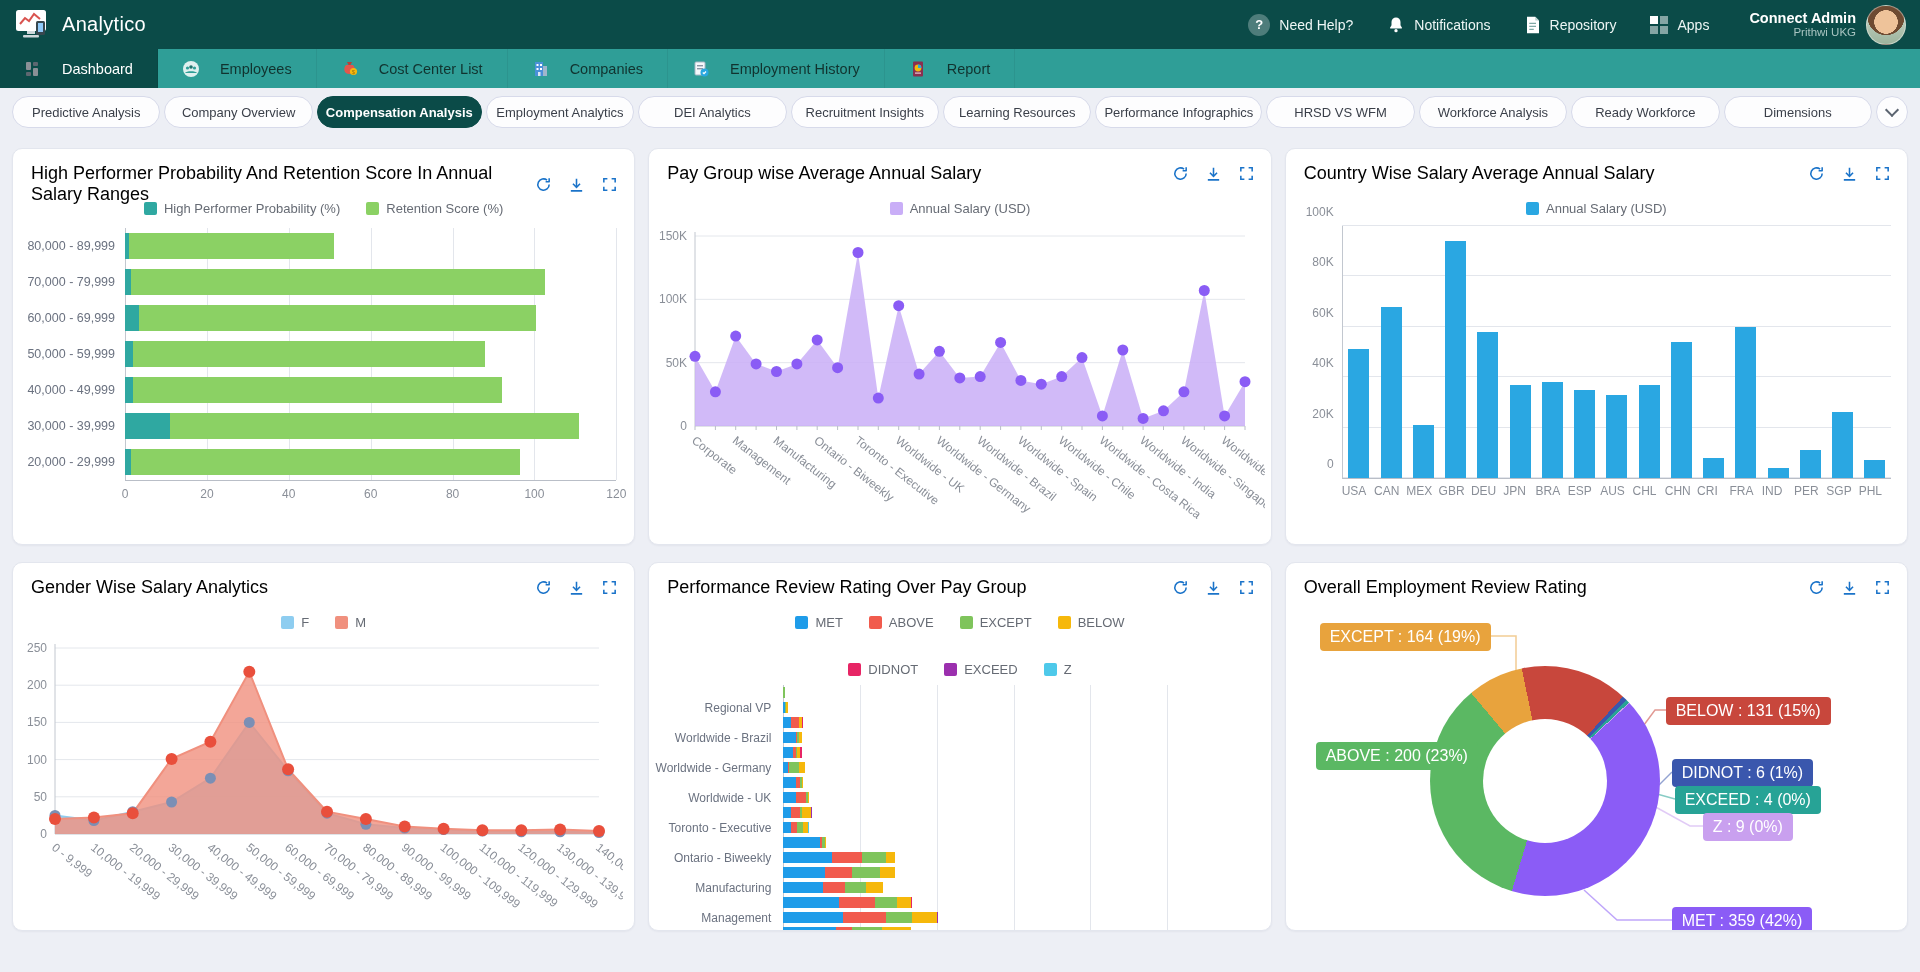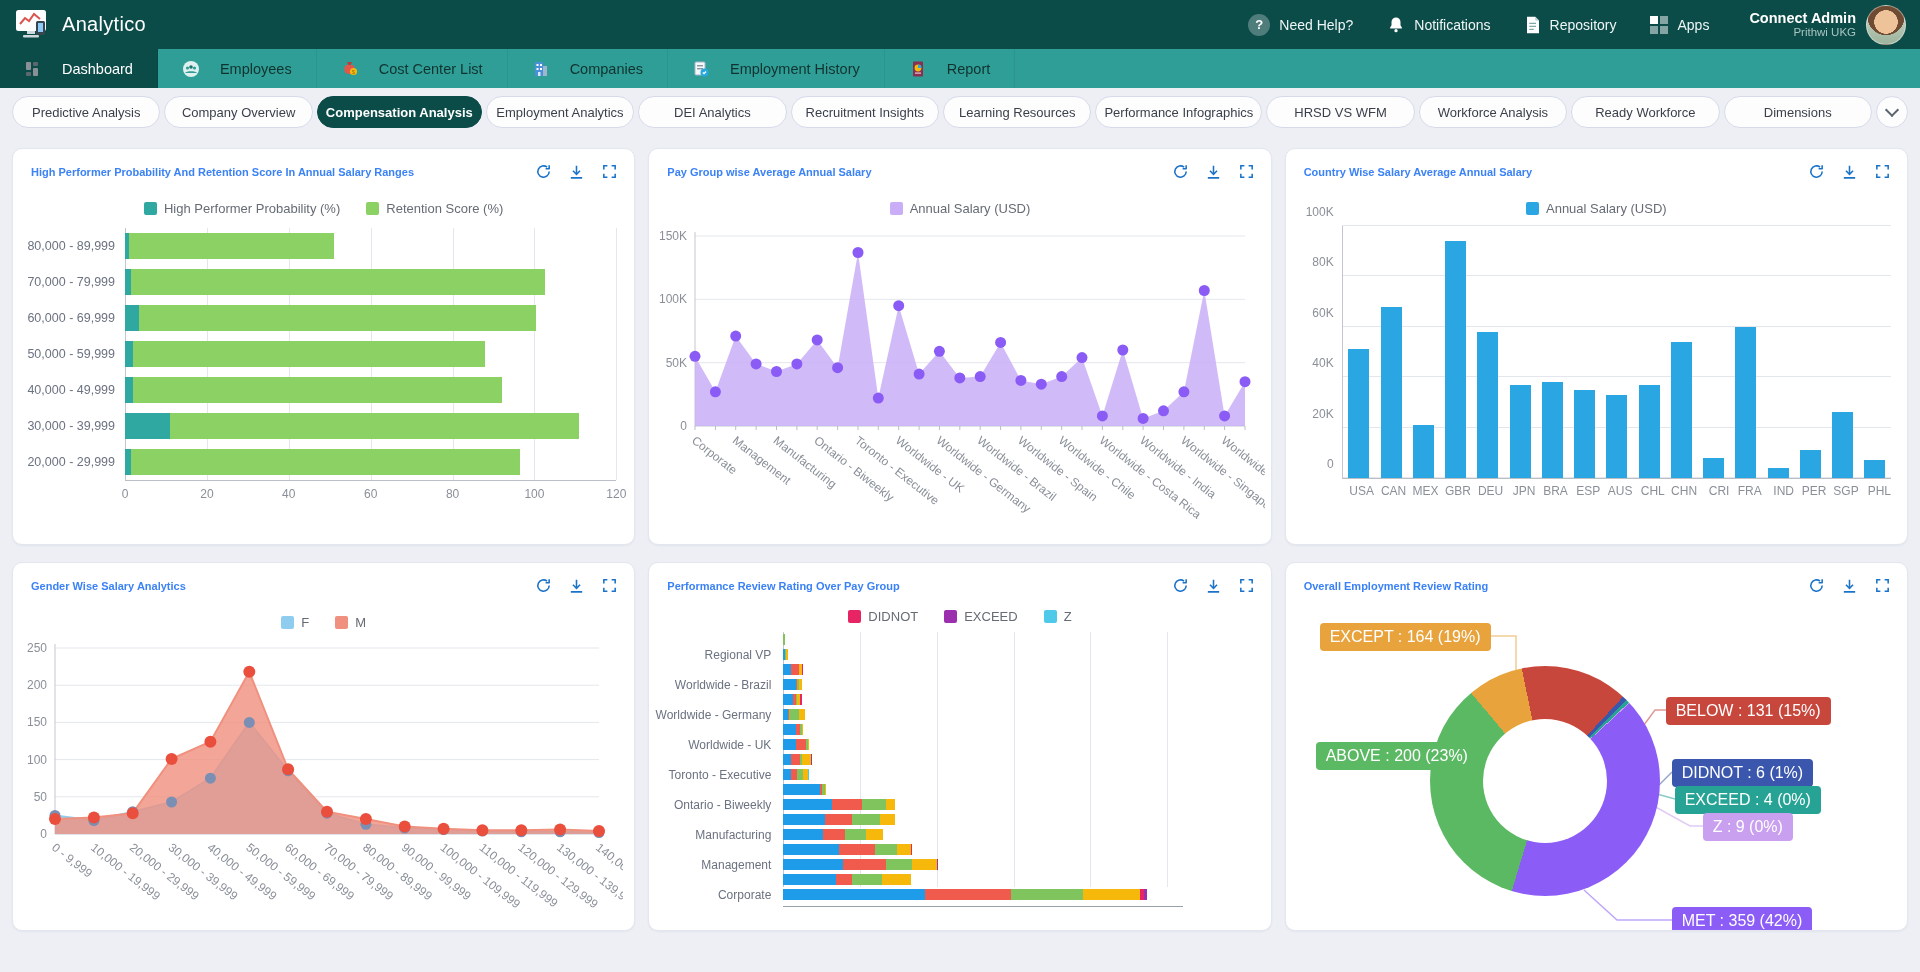--- a/index.html
+++ b/index.html
@@ -38,21 +38,21 @@
   .pillbar{height:48px;display:flex;align-items:center;gap:4px;padding:0 12px;}
   .pill{flex:1;height:30px;border-radius:16px;background:#fdfdfe;border:1px solid #d7daea;color:#3a3f49;font-size:13px;display:flex;align-items:center;justify-content:center;white-space:nowrap;cursor:pointer;padding:0 8px;}
   .pill.active{background:#0b4b48;border-color:#0b4b48;color:#fff;font-weight:bold;}
   .pill-more{width:30px;height:30px;min-width:30px;border-radius:50%;background:#fdfdfe;border:1px solid #d7daea;display:flex;align-items:center;justify-content:center;cursor:pointer;}
   .chev{display:inline-block;width:8px;height:8px;border-right:2px solid #5b6470;border-bottom:2px solid #5b6470;transform:rotate(45deg);margin-top:-4px;}
 
   
   .main{display:grid;grid-template-columns:1fr 1fr 1fr;grid-template-rows:397px 369px;gap:17px 13px;padding:12px;}
   .card{position:relative;background:#ffffff;border:1px solid #e3e6ee;border-radius:10px;box-shadow:0 1px 2px rgba(30,40,70,.05);overflow:hidden;}
   .card-head{display:flex;align-items:center;justify-content:space-between;padding:14px 16px 0 18px;}
-  .card-title{margin:0;font-size:11px;font-weight:700;color:#3b82f6;}
+  .card-title{margin:0;font-size:18px;font-weight:400;color:#000000;}
   .card-tools{display:flex;align-items:center;gap:16px;}
   .tool{display:inline-flex;cursor:pointer;}
   .chart-body{position:absolute;top:46px;left:0;right:0;bottom:0;}
 
   
   .legend{display:flex;justify-content:center;gap:26px;padding:6px 0 8px;flex-wrap:wrap;}
   .chip{display:inline-flex;align-items:center;gap:7px;}
   .chip i{width:13px;height:13px;border-radius:2px;display:inline-block;}
   .chip b{font-weight:400;font-size:13px;color:#666b74;}
 
@@ -70,21 +70,21 @@
 
   
   .bv-wrap{position:relative;margin:2px 16px 0 56px;}
   .bv-grid{position:absolute;left:0;right:0;top:0;height:252px;}
   .bv-grid s{position:absolute;left:0;right:0;height:1px;background:#e3e6ec;text-decoration:none;}
   .bv-grid b{position:absolute;left:-48px;width:40px;text-align:right;transform:translateY(-50%);font-weight:400;font-size:12px;color:#8a8f98;}
   .bv-bars{display:flex;height:252px;align-items:flex-end;border-bottom:1px solid #b9bec7;border-left:1px solid #c2c7cf;position:relative;}
   .bv-slot{flex:1;display:flex;justify-content:center;align-items:flex-end;height:100%;}
   .bv-slot i{width:21px;display:block;}
   .bv-cats{display:flex;}
-  .bv-cats span{flex:1;text-align:right;font-size:12px;color:#8a8f98;padding-top:5px;}
+  .bv-cats span{flex:1;text-align:left;font-size:12px;color:#8a8f98;padding-top:5px;}
 
   svg text.ax{fill:#8a8f98;font-size:12px;font-family:"Liberation Sans",sans-serif;}
 
   
   .sh-wrap{position:relative;margin:0 88px 0 134px;}
   .sh-grid{position:absolute;left:0;right:0;top:0;bottom:20px;}
   .sh-grid i{position:absolute;top:0;bottom:0;width:1px;background:#e3e6ec;}
   .sh-grid i:first-child{background:#c2c7cf;}
   .sh-row{position:relative;height:15px;display:flex;align-items:center;}
   .sh-cat{position:absolute;left:-134px;width:122px;text-align:right;font-size:12px;color:#6b7280;}
@@ -730,21 +730,39 @@
               <svg width="17" height="17" viewBox="0 0 24 24" fill="none" stroke="#1a73c9" stroke-width="2.2">
                 <path d="M4 9V4h5"></path>
                 <path d="M20 9V4h-5"></path>
                 <path d="M4 15v5h5"></path>
                 <path d="M20 15v5h-5"></path>
               </svg>
             </span>
         </div>
       </div>
       <div class="chart-body" id="chart-4">
-          <div class="legend" style="padding-top:0;">
+          <div class="legend" style="padding-bottom:2px;">
+            <span class="chip">
+              <i style="background:#1f9ce9"></i>
+              <b>MET</b>
+            </span>
+            <span class="chip">
+              <i style="background:#f15b4d"></i>
+              <b>ABOVE</b>
+            </span>
+            <span class="chip">
+              <i style="background:#7fc45c"></i>
+              <b>EXCEPT</b>
+            </span>
+            <span class="chip">
+              <i style="background:#f6b80b"></i>
+              <b>BELOW</b>
+            </span>
+          </div>
+          <div class="legend" style="padding-top:0;margin-top:30px;">
             <span class="chip">
               <i style="background:#e72565"></i>
               <b>DIDNOT</b>
             </span>
             <span class="chip">
               <i style="background:#9b2fae"></i>
               <b>EXCEED</b>
             </span>
             <span class="chip">
               <i style="background:#4ec9ea"></i>

